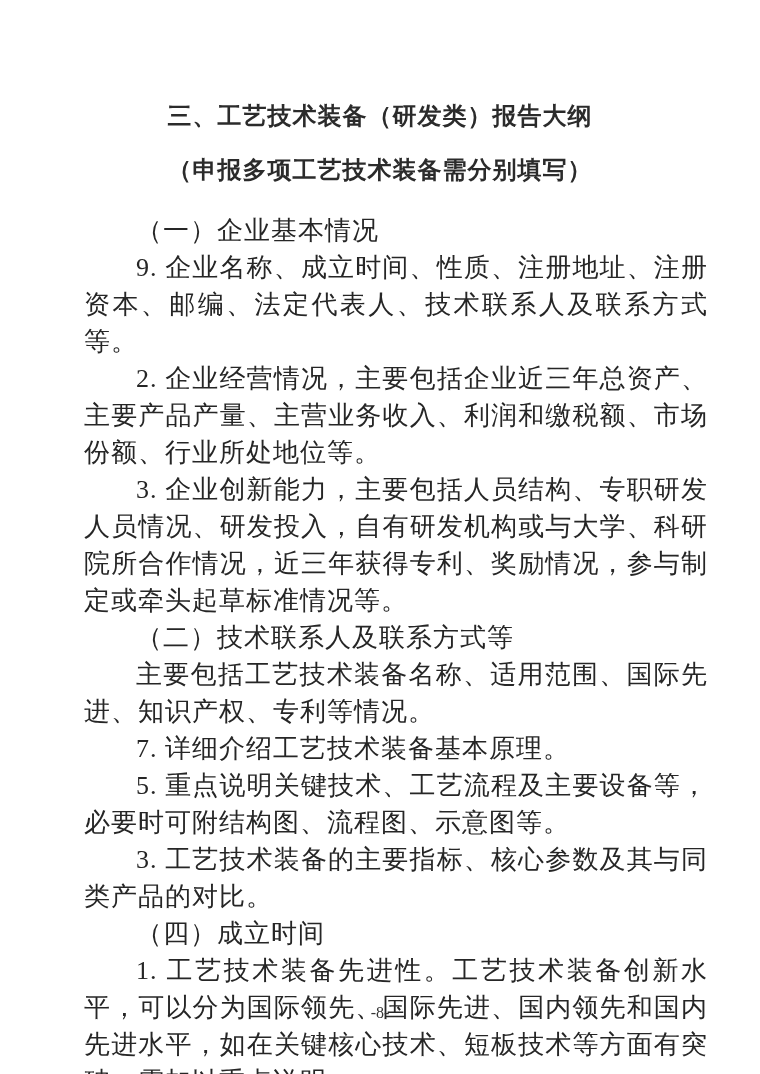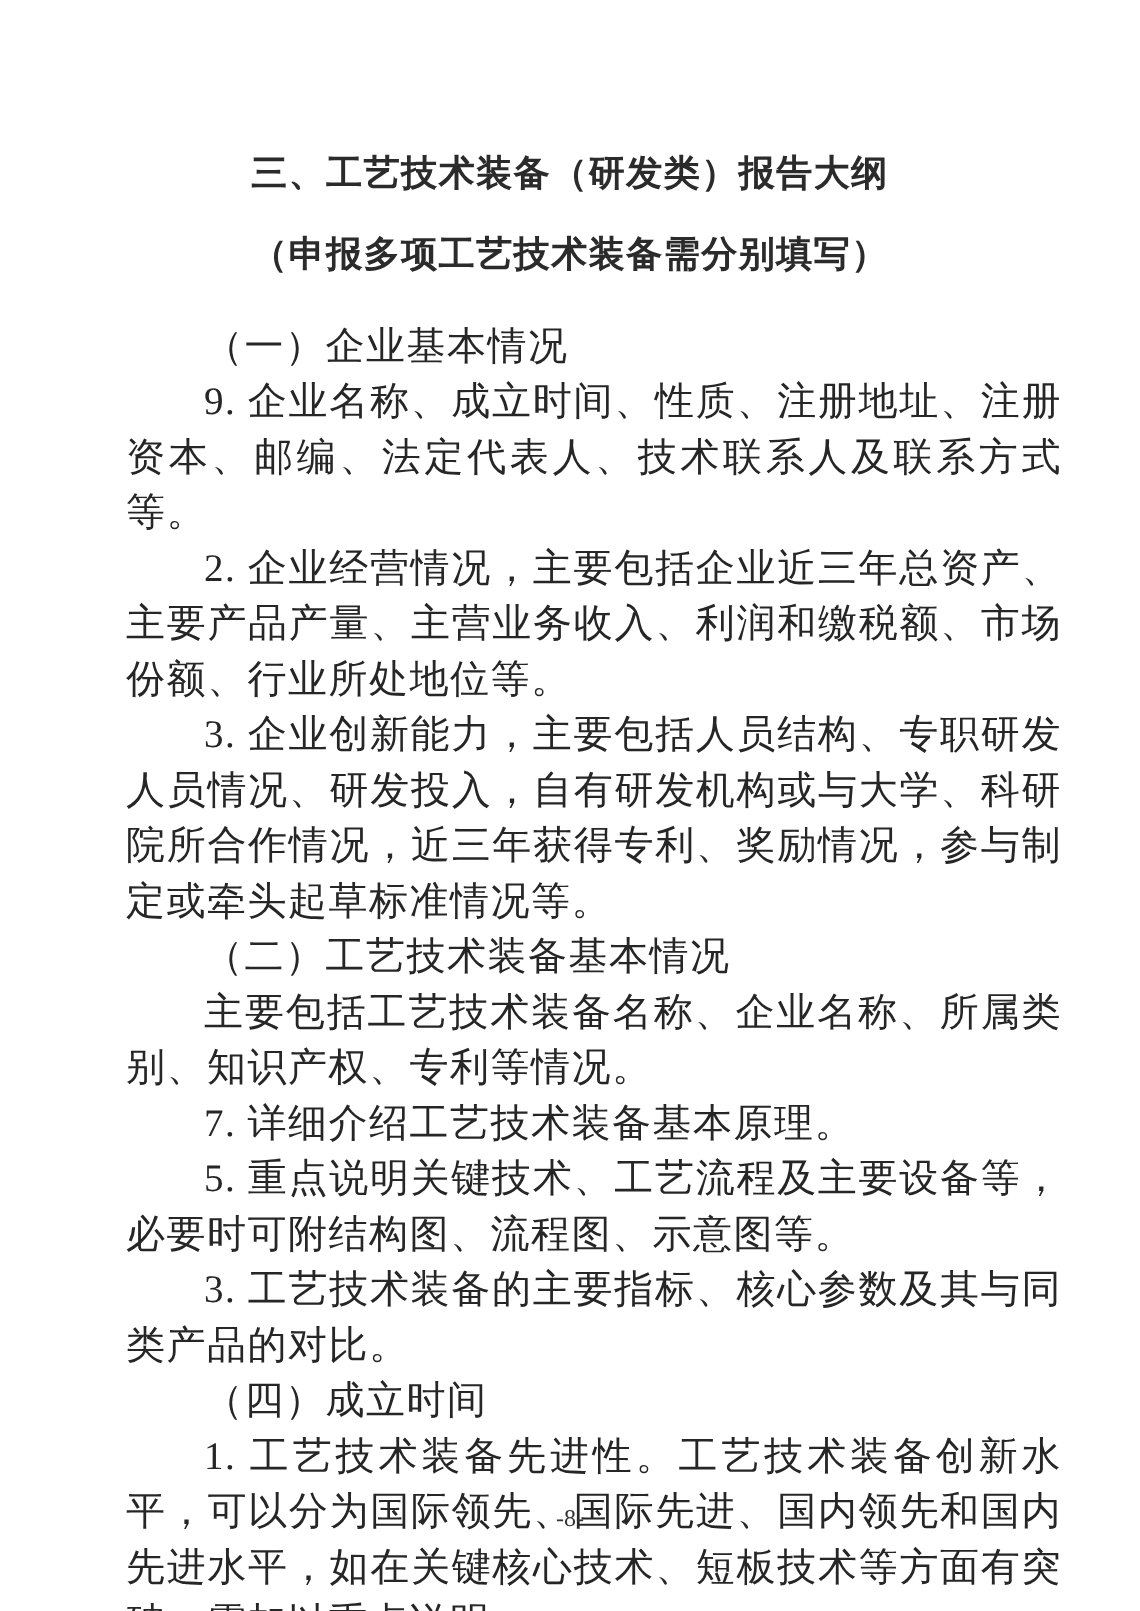--- a/index.html
+++ b/index.html
@@ -69,22 +69,22 @@
   <div class="title-block">
     <div class="title-line1">三、工艺技术装备（研发类）报告大纲</div>
     <div class="title-line2">（申报多项工艺技术装备需分别填写）</div>
   </div>
 
   <div class="content">
     <p>（一）企业基本情况</p>
     <p>9. 企业名称、成立时间、性质、注册地址、注册资本、邮编、法定代表人、技术联系人及联系方式等。</p>
     <p>2. 企业经营情况，主要包括企业近三年总资产、主要产品产量、主营业务收入、利润和缴税额、市场份额、行业所处地位等。</p>
     <p>3. 企业创新能力，主要包括人员结构、专职研发人员情况、研发投入，自有研发机构或与大学、科研院所合作情况，近三年获得专利、奖励情况，参与制定或牵头起草标准情况等。</p>
-    <p>（二）工艺技术装备基本情况</p>
-    <p>主要包括工艺技术装备名称、企业名称、所属类别、知识产权、专利等情况。</p>
+    <p>（二）技术联系人及联系方式等</p>
+    <p>主要包括工艺技术装备名称、适用范围、国际先进、知识产权、专利等情况。</p>
     <p>7. 详细介绍工艺技术装备基本原理。</p>
     <p>5. 重点说明关键技术、工艺流程及主要设备等，必要时可附结构图、流程图、示意图等。</p>
     <p>3. 工艺技术装备的主要指标、核心参数及其与同类产品的对比。</p>
     <p>（四）成立时间</p>
     <p>1. 工艺技术装备先进性。工艺技术装备创新水平，可以分为国际领先、国际先进、国内领先和国内先进水平，如在关键核心技术、短板技术等方面有突破，需加以重点说明。</p>
   </div>
 
   <div class="page-footer">-8-</div>
 
 </div>

